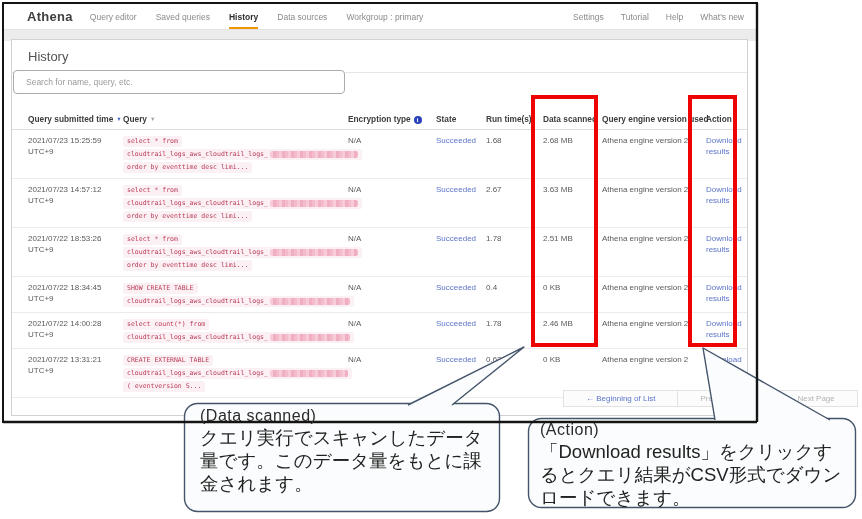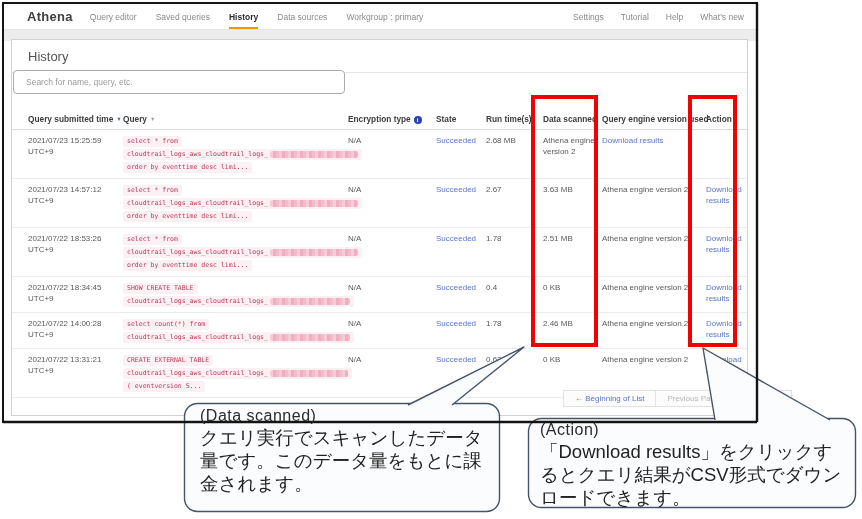--- a/index.html
+++ b/index.html
@@ -48,21 +48,21 @@
   .qline { margin-bottom:1px; white-space:nowrap; }
   .chip { display:inline-block; background:#fbf1f4; color:#bb3b57;
           font-family:"DejaVu Sans Mono", monospace; font-size:6.5px; line-height:9px;
           padding:1px 4px; border-radius:2px; }
   .redact { display:inline-block; height:7px; margin-left:2px; vertical-align:middle; border-radius:2px;
             background:repeating-linear-gradient(90deg,#f7ccd8 0 3px,#efaec2 3px 6px,#f4bccb 6px 9px);
             filter:blur(.4px); }
 
   
   .pagination { position:absolute; left:552px; top:350px; display:flex; }
-  .pbtn { font-size:8px; padding:3px 11px; border:1px solid #e2e2e2; background:#fcfcfc;
+  .pbtn { font-size:8px; padding:3px 22px; border:1px solid #e2e2e2; background:#fcfcfc;
           color:#b5b5b5; margin-left:-1px; white-space:nowrap; }
   .pbtn.on { color:#5b74c9; }
 
   
   .redbox { position:absolute; border:4px solid #ee0202; z-index:5; }
   .redbox.box1 { left:531px; top:95px; width:67px; height:252px; }
   .redbox.box2 { left:688px; top:95px; width:49px; height:252px; }
 
   .overlay { position:absolute; left:0; top:0; z-index:10; pointer-events:none; }
   .callout-text { position:absolute; z-index:11; color:#222; }
@@ -117,20 +117,21 @@
                 <div>2021/07/23 15:25:59</div>
                 <div>UTC+9</div>
               </div>
               <div class="cell">
                 <div class="qline"><span class="chip">select * from</span></div>
                 <div class="qline"><span class="chip">cloudtrail_logs_aws_cloudtrail_logs_<span class="redact" style="width: 88px;"></span></span></div>
                 <div class="qline"><span class="chip">order by eventtime desc limi...</span></div>
               </div>
               <div class="cell">N/A</div>
               <div class="cell"><span class="statelink">Succeeded</span></div>
+              <div class="cell">1.68</div>
               <div class="cell">2.68 MB</div>
               <div class="cell">Athena engine version 2</div>
               <div class="cell"><span class="actionlink">Download results</span></div>
             </div>
             <div class="row">
               <div class="cell">
                 <div>2021/07/23 14:57:12</div>
                 <div>UTC+9</div>
               </div>
               <div class="cell">

